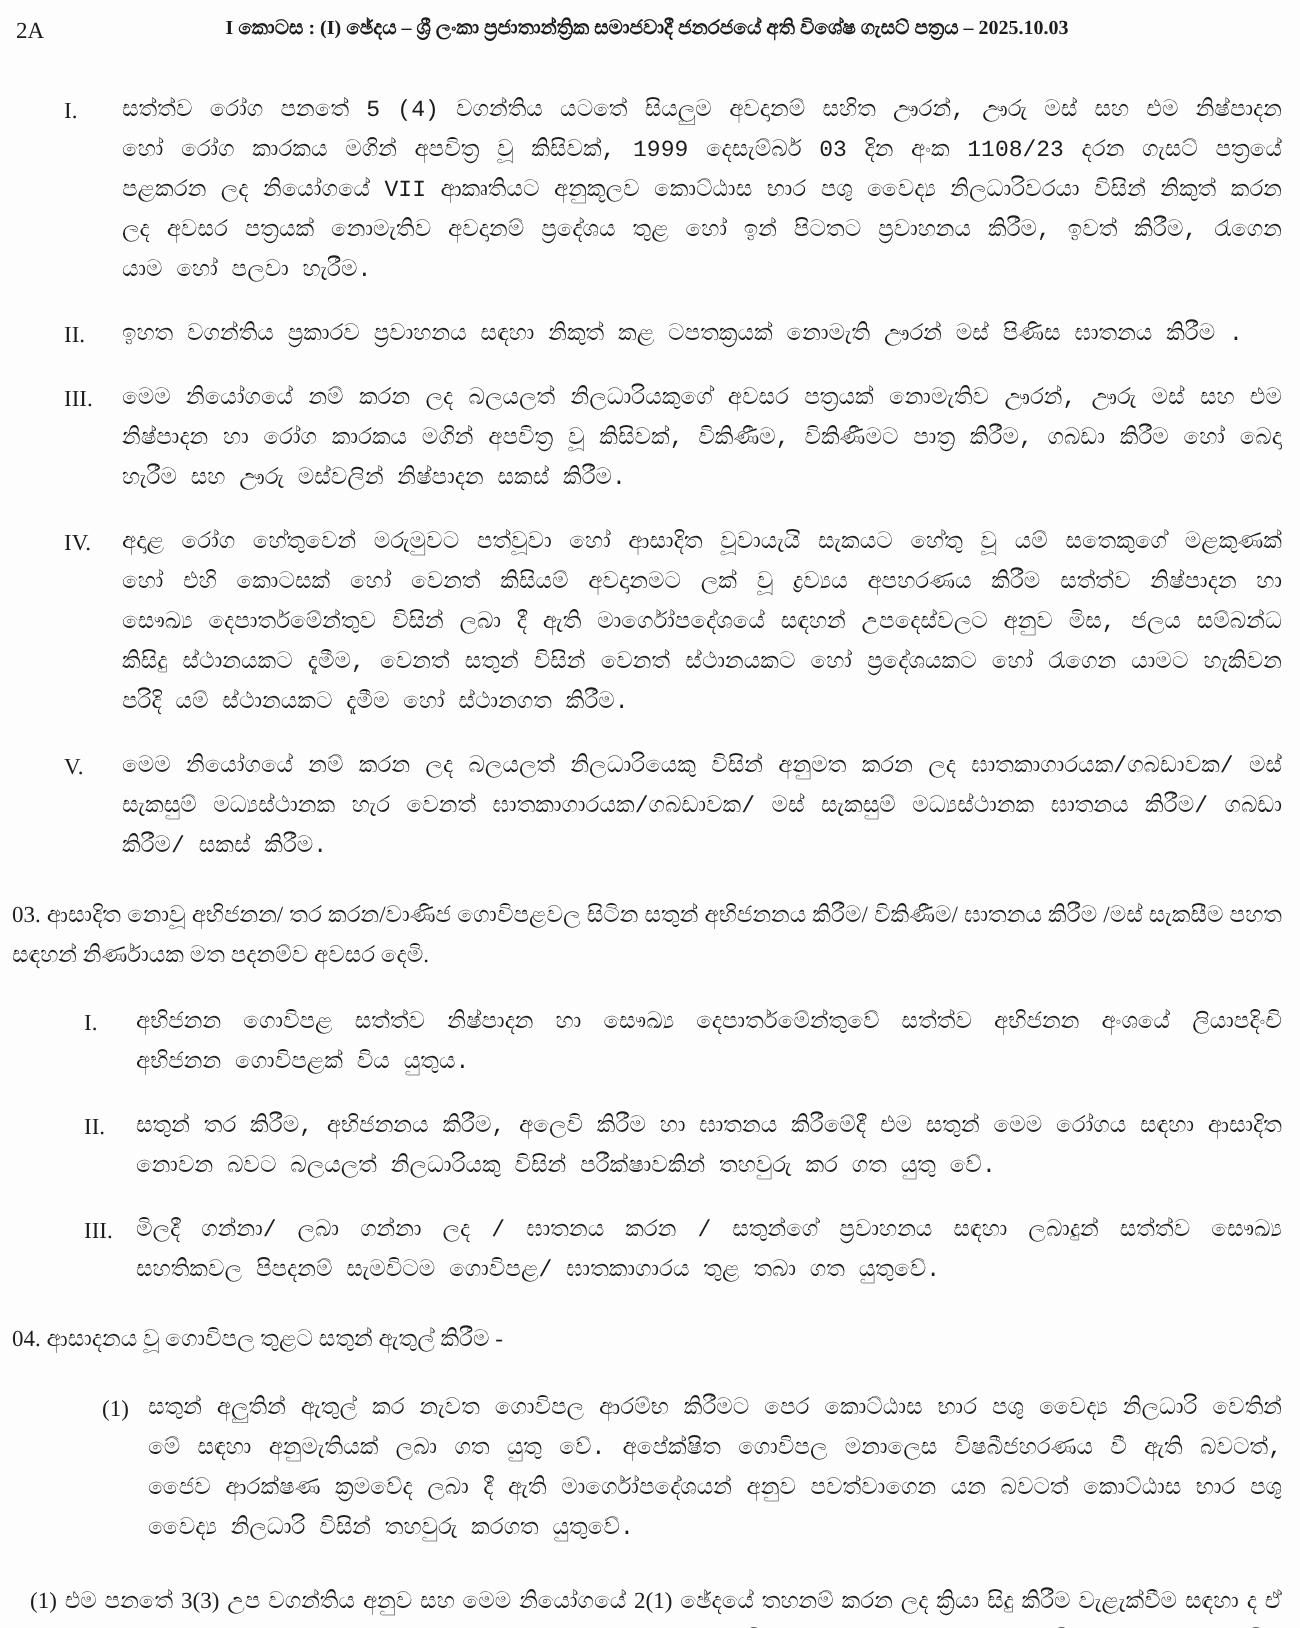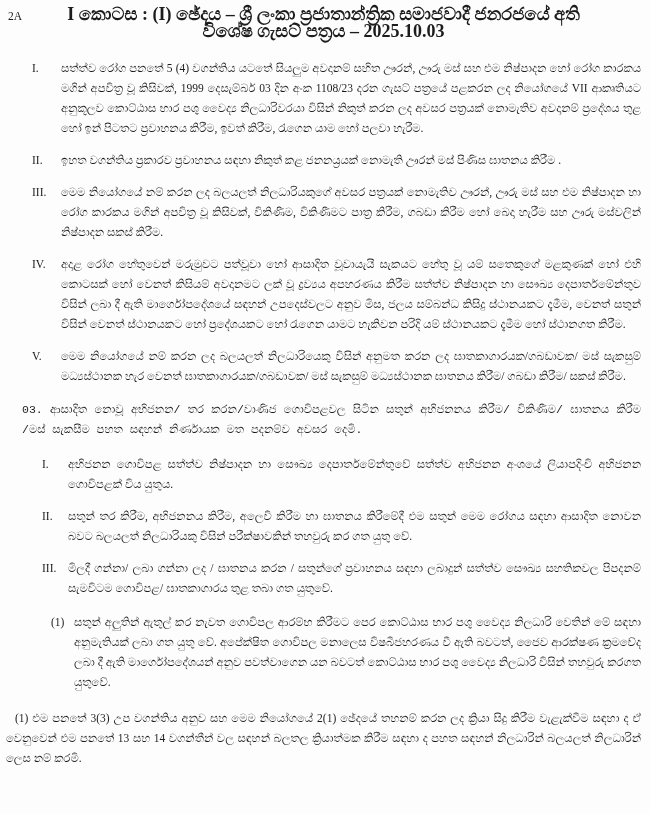--- a/index.html
+++ b/index.html
@@ -33,47 +33,47 @@
   .page-number {
     position: absolute;
     left: 2px;
     top: 0;
     font-weight: normal;
     font-size: 11.5px;
   }
   .gazette-title {
     margin: 0 40px;
     text-align: center;
-    font-size: 18px;
+    font-size: 10px;
     font-weight: bold;
     line-height: 17px;
   }
   
   .item {
     display: flex;
     margin-bottom: 12px;
   }
   .item .num {
     flex: 0 0 auto;
     text-align: left;
   }
   .item .text {
     flex: 1 1 auto;
     text-align: justify;
+    font-family: Liberation Mono, monospace;
   }
   .lvl1 { padding-left: 26px; }
   .lvl1 .num { width: 29px; }
   .lvl2 { padding-left: 36px; }
   .lvl2 .num { width: 26px; }
   .lvl3 { padding-left: 45px; }
   .lvl3 .num { width: 23px; }
   
   .sec-heading {
-    margin: 0 0 14px 16px;
-    font-family: Liberation Mono, monospace;
+    margin: 0 0 14px 0;
   }
   .sec-block { margin-top: 14px; }
   .para-indent {
     margin: 16px 0 0 0;
     text-indent: 9px;
   }
   .mb-lg { margin-bottom: 15px; }
 </style>
 </head>
 <body>
@@ -85,21 +85,21 @@
     <h1 class="gazette-title">I කොටස : (I) ඡේදය – ශ්‍රී ලංකා ප්‍රජාතාන්ත්‍රික සමාජවාදී ජනරජයේ අති විශේෂ ගැසට් පත්‍රය – 2025.10.03</h1>
   </header>
 
   <section>
     <div class="item lvl1">
       <span class="num">I.</span>
       <span class="text">සත්ත්ව රෝග පනතේ 5 (4) වගන්තිය යටතේ සියලුම අවදානම් සහිත ඌරන්, ඌරු මස් සහ එම නිෂ්පාදන හෝ රෝග කාරකය මගින් අපවිත්‍ර වූ කිසිවක්, 1999 දෙසැම්බර් 03 දින අංක 1108/23 දරන ගැසට් පත්‍රයේ පළකරන ලද නියෝගයේ VII ආකෘතියට අනුකූලව කොට්ඨාස භාර පශු වෛද්‍ය නිලධාරිවරයා විසින් නිකුත් කරන ලද අවසර පත්‍රයක් නොමැතිව අවදානම් ප්‍රදේශය තුළ හෝ ඉන් පිටතට ප්‍රවාහනය කිරීම, ඉවත් කිරීම, රැගෙන යාම හෝ පලවා හැරීම.</span>
     </div>
     <div class="item lvl1">
       <span class="num">II.</span>
-      <span class="text">ඉහත වගන්තිය ප්‍රකාරව ප්‍රවාහනය සඳහා නිකුත් කළ ජනනය්‍රයක් නොමැති ඌරන් මස් පිණිස ඝාතනය කිරීම .</span>
+      <span class="text">ඉහත වගන්තිය ප්‍රකාරව ප්‍රවාහනය සඳහා නිකුත් කළ ටපතක්‍රයක් නොමැති ඌරන් මස් පිණිස ඝාතනය කිරීම .</span>
     </div>
     <div class="item lvl1">
       <span class="num">III.</span>
       <span class="text">මෙම නියෝගයේ නම් කරන ලද බලයලත් නිලධාරියකුගේ අවසර පත්‍රයක් නොමැතිව ඌරන්, ඌරු මස් සහ එම නිෂ්පාදන හා රෝග කාරකය මගින් අපවිත්‍ර වූ කිසිවක්, විකිණීම, විකිණීමට පාත්‍ර කිරීම, ගබඩා කිරීම හෝ බෙදා හැරීම සහ ඌරු මස්වලින් නිෂ්පාදන සකස් කිරීම.</span>
     </div>
     <div class="item lvl1">
       <span class="num">IV.</span>
       <span class="text">අදාළ රෝග හේතුවෙන් මරුමුවට පත්වූවා හෝ ආසාදිත වූවායැයි සැකයට හේතු වූ යම් සතෙකුගේ මළකුණක් හෝ එහි කොටසක් හෝ වෙනත් කිසියම් අවදානමට ලක් වූ ද්‍රව්‍යය අපහරණය කිරීම සත්ත්ව නිෂ්පාදන හා සෞඛ්‍ය දෙපාර්තමේන්තුව විසින් ලබා දී ඇති මාර්ගෝපදේශයේ සඳහන් උපදෙස්වලට අනුව මිස, ජලය සම්බන්ධ කිසිදු ස්ථානයකට දැමීම, වෙනත් සතුන් විසින් වෙනත් ස්ථානයකට හෝ ප්‍රදේශයකට හෝ රැගෙන යාමට හැකිවන පරිදි යම් ස්ථානයකට දැමීම හෝ ස්ථානගත කිරීම.</span>
     </div>
     <div class="item lvl1">
@@ -118,20 +118,21 @@
       <span class="num">II.</span>
       <span class="text">සතුන් තර කිරීම, අභිජනනය කිරීම, අලෙවි කිරීම හා ඝාතනය කිරීමේදී එම සතුන් මෙම රෝගය සඳහා ආසාදිත නොවන බවට බලයලත් නිලධාරියකු විසින් පරීක්ෂාවකින් තහවුරු කර ගත යුතු වේ.</span>
     </div>
     <div class="item lvl2">
       <span class="num">III.</span>
       <span class="text">මිලදී ගන්නා/ ලබා ගන්නා ලද / ඝාතනය කරන / සතුන්ගේ ප්‍රවාහනය සඳහා ලබාදුන් සත්ත්ව සෞඛ්‍ය සහතිකවල පිපදනම් සැමවිටම ගොවිපළ/ ඝාතකාගාරය තුළ තබා ගත යුතුවේ.</span>
     </div>
   </section>
 
   <section class="sec-block">
+    <p class="sec-heading mb-lg">04. ආසාදනය වූ ගොවිපල තුළට සතුන් ඇතුල් කිරීම -</p>
     <div class="item lvl3">
       <span class="num">(1)</span>
       <span class="text">සතුන් අලුතින් ඇතුල් කර නැවත ගොවිපල ආරම්භ කිරීමට පෙර කොට්ඨාස භාර පශු වෛද්‍ය නිලධාරි වෙතින් මේ සඳහා අනුමැතියක් ලබා ගත යුතු වේ. අපේක්ෂිත ගොවිපල මනාලෙස විෂබීජහරණය වී ඇති බවටත්, ජෛව ආරක්ෂණ ක්‍රමවේද ලබා දී ඇති මාර්ගෝපදේශයන් අනුව පවත්වාගෙන යන බවටත් කොට්ඨාස භාර පශු වෛද්‍ය නිලධාරි විසින් තහවුරු කරගත යුතුවේ.</span>
     </div>
   </section>
 
   <section class="sec-block">
     <p class="para-indent">(1) එම පනතේ 3(3) උප වගන්තිය අනුව සහ මෙම නියෝගයේ 2(1) ඡේදයේ තහනම් කරන ලද ක්‍රියා සිදු කිරීම වැළැක්වීම සඳහා ද ඒ වෙනුවෙන් එම පනතේ 13 සහ 14 වගන්තීන් වල සඳහන් බලතල ක්‍රියාත්මක කිරීම සඳහා ද පහත සඳහන් නිලධාරින් බලයලත් නිලධාරින් ලෙස නම් කරමි.</p>
   </section>
 

